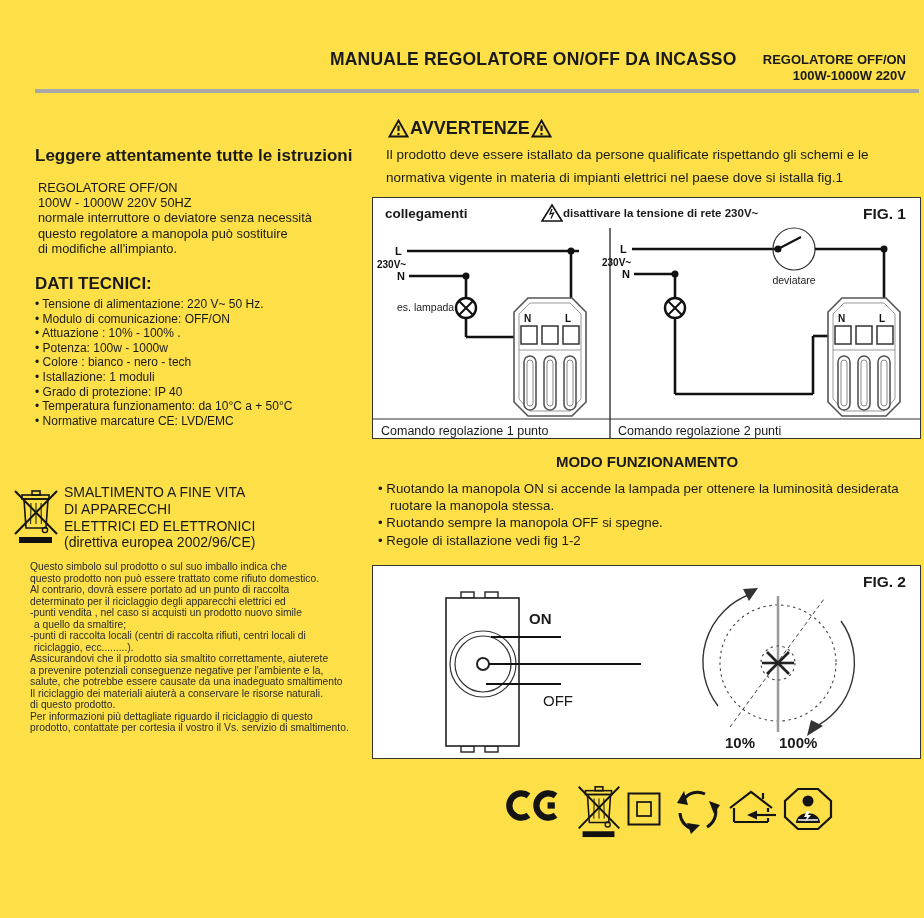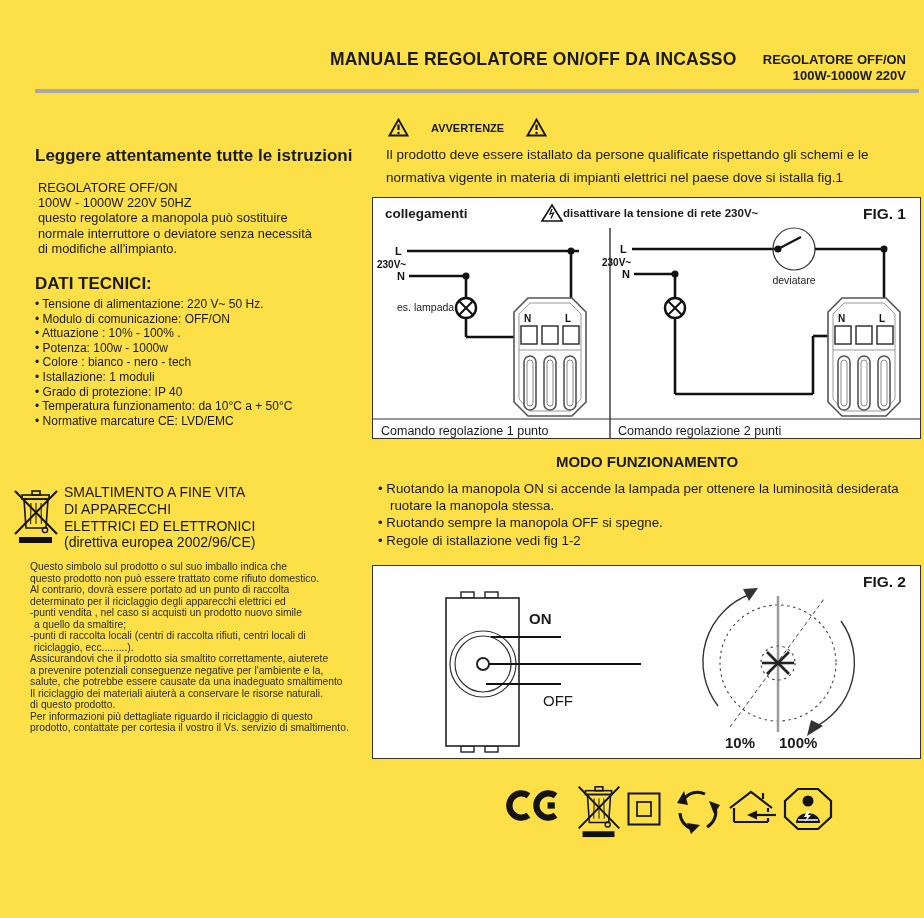--- a/index.html
+++ b/index.html
@@ -14,21 +14,21 @@
   .read-heading{left:35px;top:146px;width:330px;font-size:17px;font-weight:bold;}
   .intro{left:38px;top:180px;width:325px;font-size:12.8px;line-height:15.2px;}
   .tech-h{left:35px;top:274px;font-size:17px;font-weight:bold;}
   .tech{left:35px;top:297px;width:330px;font-size:12px;line-height:14.6px;list-style:none;margin:0;padding:0;}
   .tech li:before{content:"• ";}
   .disposal-icon{left:12px;top:485px;}
   .disposal-h{left:64px;top:484px;font-size:14px;line-height:16.8px;}
   .fineprint{left:30px;top:561px;width:338px;font-size:10.3px;line-height:11.5px;color:#2b2b2b;}
   .fineprint .cont{padding-left:4px;}
   
-  .warn-h{left:388px;top:118px;font-size:11px;font-weight:bold;display:flex;align-items:center;gap:22px;}
+  .warn-h{left:388px;top:118px;font-size:18px;font-weight:bold;display:flex;align-items:center;gap:1px;}
   .warn-p{left:386px;top:143px;width:532px;font-size:13.5px;line-height:23px;}
   .figbox{border:1.5px solid #333;background:#fff;}
   .fig1{left:372px;top:197px;width:547px;height:240px;}
   .fig2{left:372px;top:565px;width:547px;height:192px;}
   .fig-label{right:14px;top:7px;font-size:15.5px;font-weight:bold;}
   .collegamenti{left:12px;top:8px;font-size:13.5px;font-weight:bold;}
   .fig1-note{left:168px;top:5px;display:flex;align-items:center;font-size:11.5px;font-weight:bold;}
   .caption1{left:8px;top:226px;font-size:12.5px;}
   .caption2{left:245px;top:226px;font-size:12.5px;}
   .modo-h{left:372px;top:453px;width:550px;text-align:center;font-size:15px;font-weight:bold;}
@@ -81,22 +81,22 @@
     <div>REGOLATORE OFF/ON</div>
     <div>100W-1000W 220V</div>
   </div>
   <div class="abs rule"></div>
 
   <div class="abs read-heading">Leggere attentamente tutte le istruzioni</div>
 
   <div class="abs intro">
     <div>REGOLATORE OFF/ON</div>
     <div>100W - 1000W 220V 50HZ</div>
+    <div>normale interruttore o deviatore senza necessità</div>
     <div>questo regolatore a manopola può sostituire</div>
-    <div>normale interruttore o deviatore senza necessità</div>
     <div>di modifiche all'impianto.</div>
   </div>
 
   <div class="abs tech-h">DATI TECNICI:</div>
   <ul class="abs tech">
     <li>Tensione di alimentazione: 220 V~ 50 Hz.</li>
     <li>Modulo di comunicazione: OFF/ON</li>
     <li>Attuazione : 10% - 100% .</li>
     <li>Potenza: 100w - 1000w</li>
     <li>Colore : bianco - nero - tech</li>

